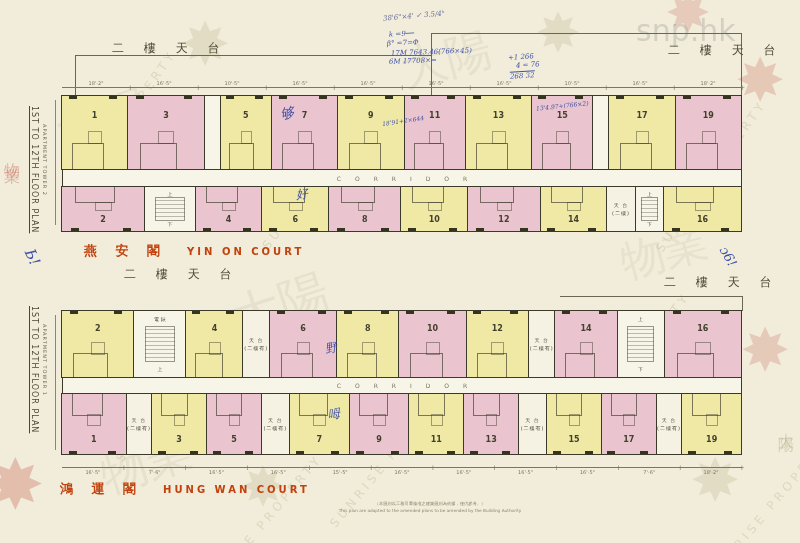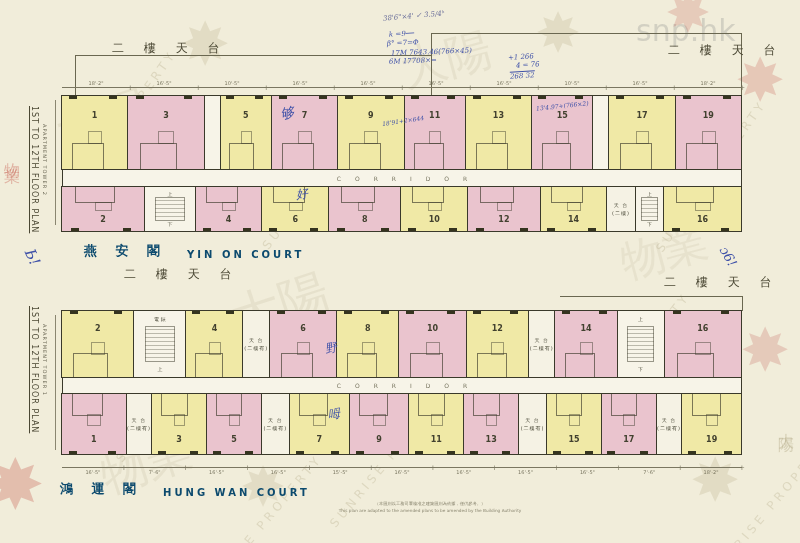--- a/index.html
+++ b/index.html
@@ -53,21 +53,21 @@
   
   .dims{position:absolute;display:flex;height:10px;}
   #dims0{left:62px;top:78px;width:680px;}
   #dims1{left:62px;top:458px;width:680px;}
   .seg{flex:1;position:relative;border-bottom:1px solid #7a7660;}
   .seg::after{content:"+";position:absolute;right:-3px;bottom:-5px;font-size:7px;color:#7a7660;}
   .seg span{position:absolute;width:100%;text-align:center;font-size:5px;color:#7a7660;}
   #dims0 .seg span{bottom:1px;} #dims1 .seg span{top:11px;}
   
   .roof{position:absolute;font-size:12px;letter-spacing:8px;color:#4a4733;}
-  .bname{position:absolute;display:flex;gap:20px;align-items:flex-end;color:#0c4a6e;}
+  .bname{position:absolute;display:flex;gap:20px;align-items:center;color:#c2410c;}
   .bname .cn{font-size:13px;font-weight:bold;letter-spacing:7px;}
   .bname .en{font-size:10px;font-weight:bold;letter-spacing:3px;}
   .side{position:absolute;display:flex;gap:3px;}
   .side .main{writing-mode:vertical-rl;font-size:8px;letter-spacing:1px;color:#4a4733;text-decoration:underline;}
   .side .sub{writing-mode:vertical-rl;font-size:5px;letter-spacing:1px;color:#6a6754;margin-top:18px;}
   #caption{position:absolute;left:280px;top:500px;width:300px;text-align:center;}
   #caption .ftitle{font-size:17px;font-weight:bold;letter-spacing:5px;color:#2e2d1e;}
   #caption .fine{font-size:5px;color:#8a8670;line-height:1.3;transform:scale(.85);}
   
   .anno{position:absolute;font-style:italic;white-space:nowrap;line-height:1;

